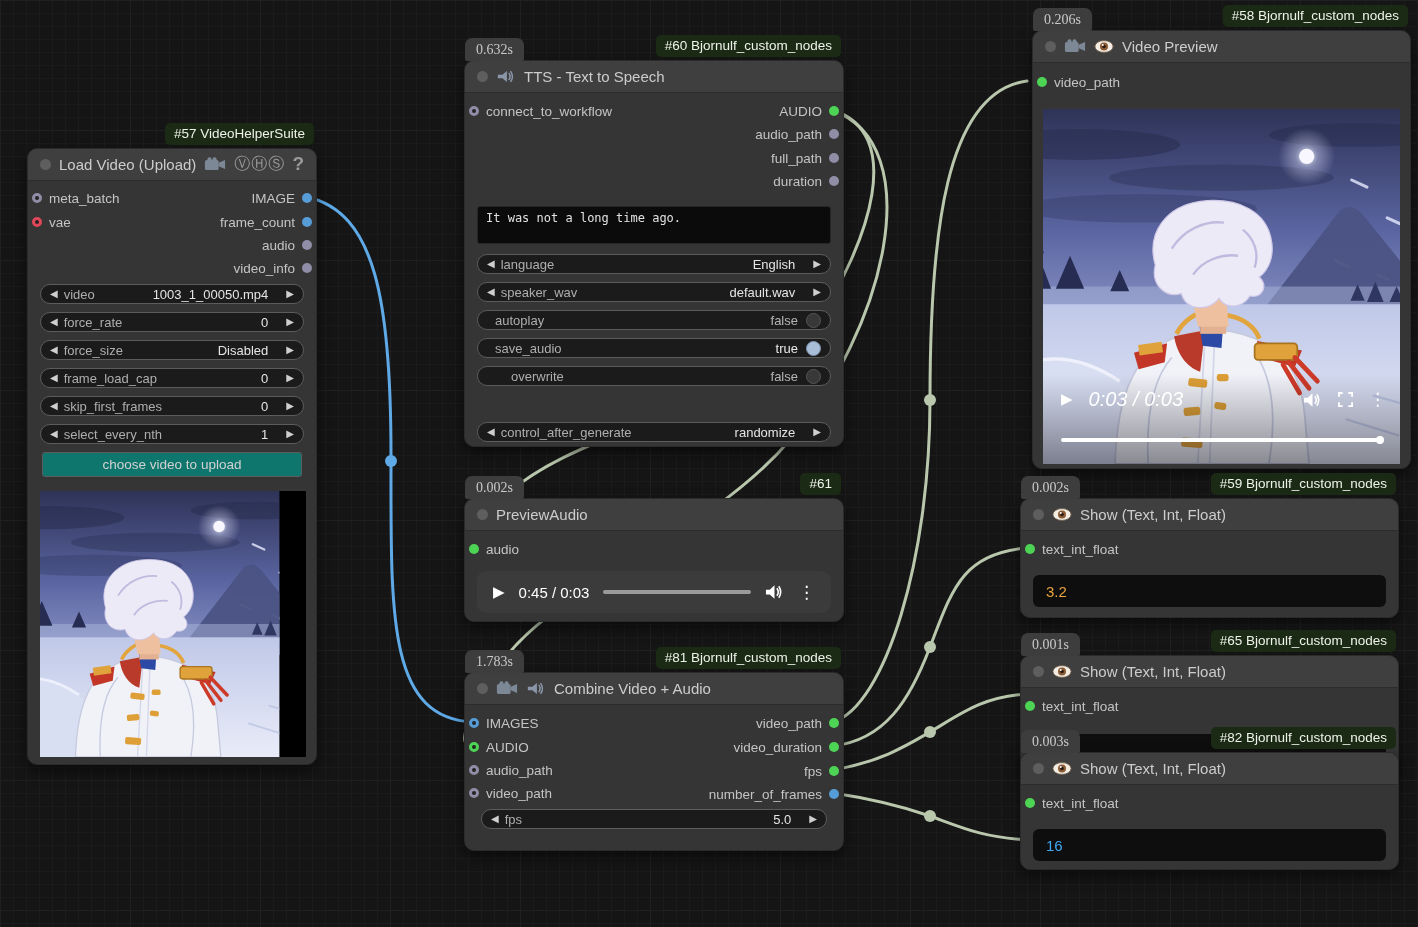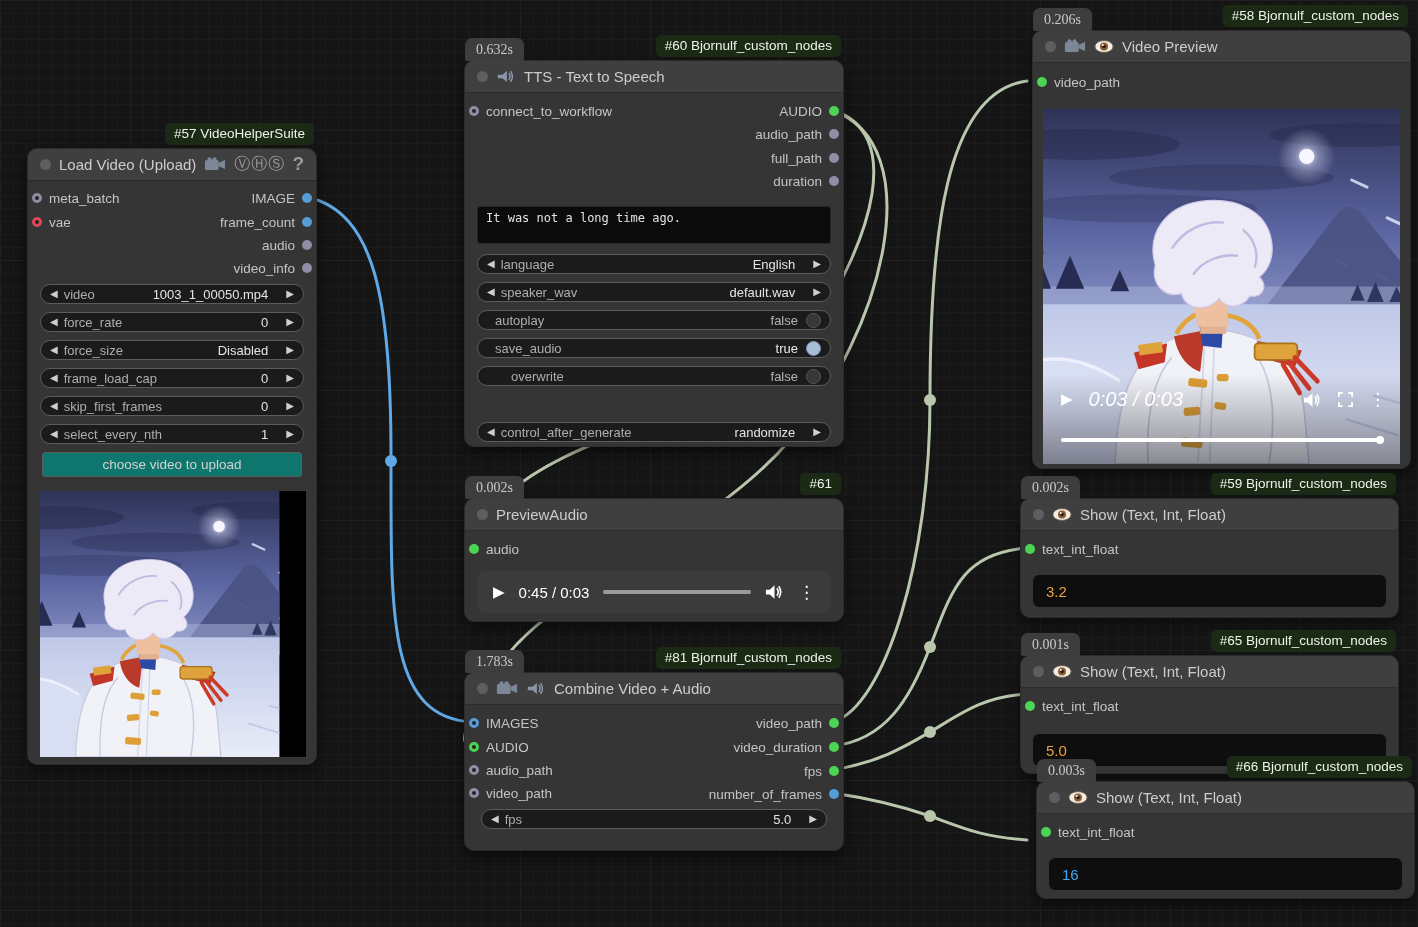--- a/index.html
+++ b/index.html
@@ -561,23 +561,23 @@
         </span>
       <span class="node-title">Show (Text, Int, Float)</span>
     </div>
     <div class="port in" style="top:38px">
       <span class="dot solid-green"></span>
       <span>text_int_float</span>
     </div>
     <div class="valuebox val-orange" style="top:78px">5.0</div>
   </div>
 
-  <div class="node" style="left:1020px;top:781px;width:377px;height:116px;margin-left:16px;">
+  <div class="node" style="left:1020px;top:752px;width:377px;height:116px;">
     <div class="badge-timing">0.003s</div>
-    <div class="badge-green">#66 Bjornulf_custom_nodes</div>
+    <div class="badge-green">#82 Bjornulf_custom_nodes</div>
     <div class="node-header">
       <span class="collapse-dot"></span>
       <span class="hicon">
           <svg width="20" height="13">
             <use href="#ic-eye"></use>
           </svg>
         </span>
       <span class="node-title">Show (Text, Int, Float)</span>
     </div>
     <div class="port in" style="top:38px">

